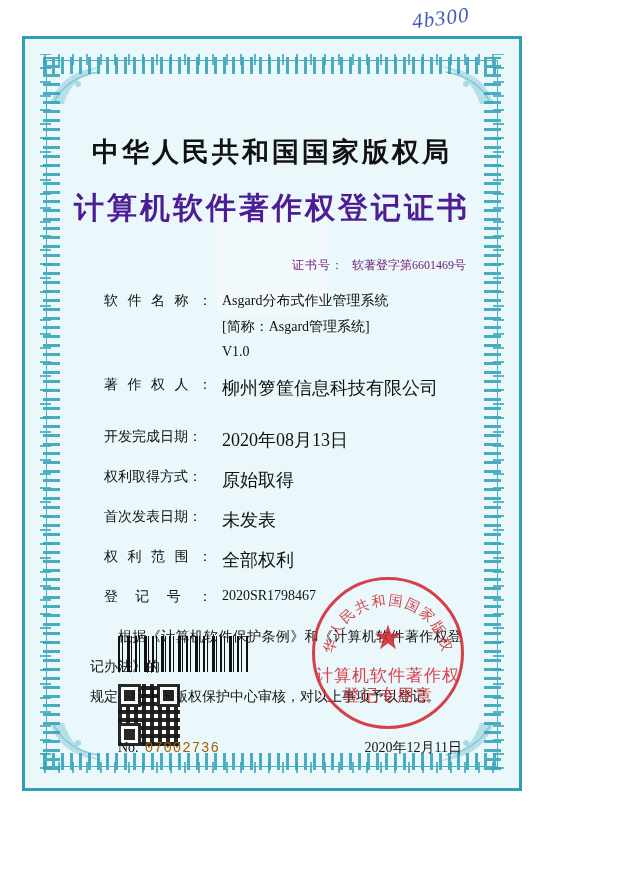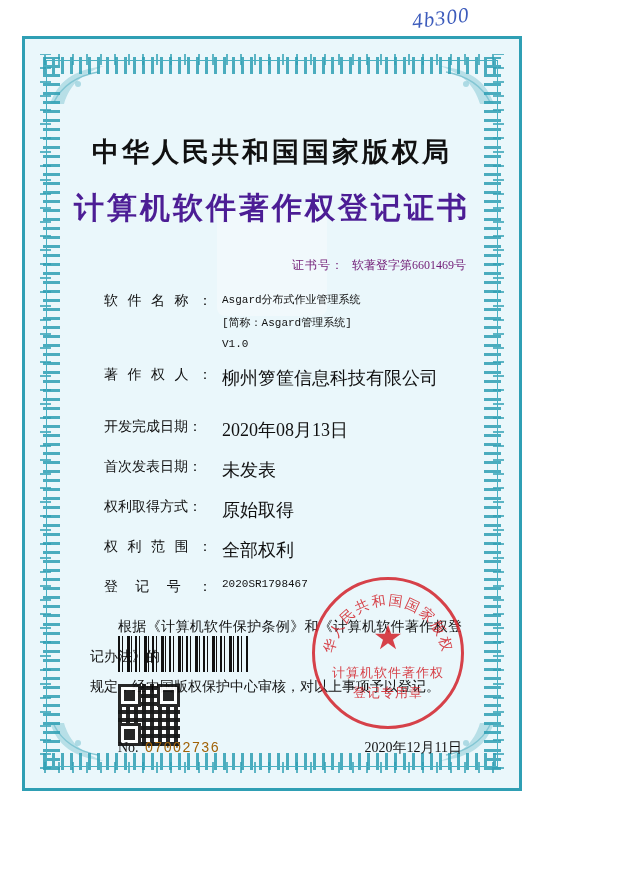--- a/index.html
+++ b/index.html
@@ -168,22 +168,22 @@
     white-space: nowrap;
   }
   .row .label.spread {
     display: flex;
     justify-content: space-between;
     padding-right: 10px;
     box-sizing: border-box;
   }
   .row .value {
     flex: 1;
-    font-family: Liberation Mono, monospace;
-    font-size: 11px;
+    font-family: Liberation Serif, serif;
+    font-size: 14px;
   }
   .row .value.cn {
     font-family: "Liberation Serif", serif;
     font-size: 18px;
   }
   .value .sub {
     display: block;
     margin-top: 8px;
   }
   .gap-top { margin-top: 28px; }
@@ -268,21 +268,21 @@
     font-family: "Liberation Serif", serif;
     font-size: 14px;
     fill: #d3222a;
     letter-spacing: 2px;
   }
   .seal .l1, .seal .l2 {
     position: absolute;
     width: 100%;
     text-align: center;
     font-family: "Liberation Serif", serif;
-    font-size: 13px;
+    font-size: 17px;
     letter-spacing: 1px;
   }
   .seal .l1 { top: 84px; }
   .seal .l2 { top: 104px; }
 
   .footer {
     position: absolute;
     left: 34px;
     right: 34px;
     bottom: 34px;
@@ -376,27 +376,27 @@
           </div>
           <div class="value cn">柳州箩筐信息科技有限公司</div>
         </div>
 
         <div class="row gap-top">
           <div class="label">开发完成日期：</div>
           <div class="value cn">2020年08月13日</div>
         </div>
 
         <div class="row">
+          <div class="label">权利取得方式：</div>
+          <div class="value cn">原始取得</div>
+        </div>
+
+        <div class="row">
           <div class="label">首次发表日期：</div>
           <div class="value cn">未发表</div>
-        </div>
-
-        <div class="row">
-          <div class="label">权利取得方式：</div>
-          <div class="value cn">原始取得</div>
         </div>
 
         <div class="row">
           <div class="label spread">
             <span>权</span>
             <span>利</span>
             <span>范</span>
             <span>围</span>
             <span>：</span>
           </div>

